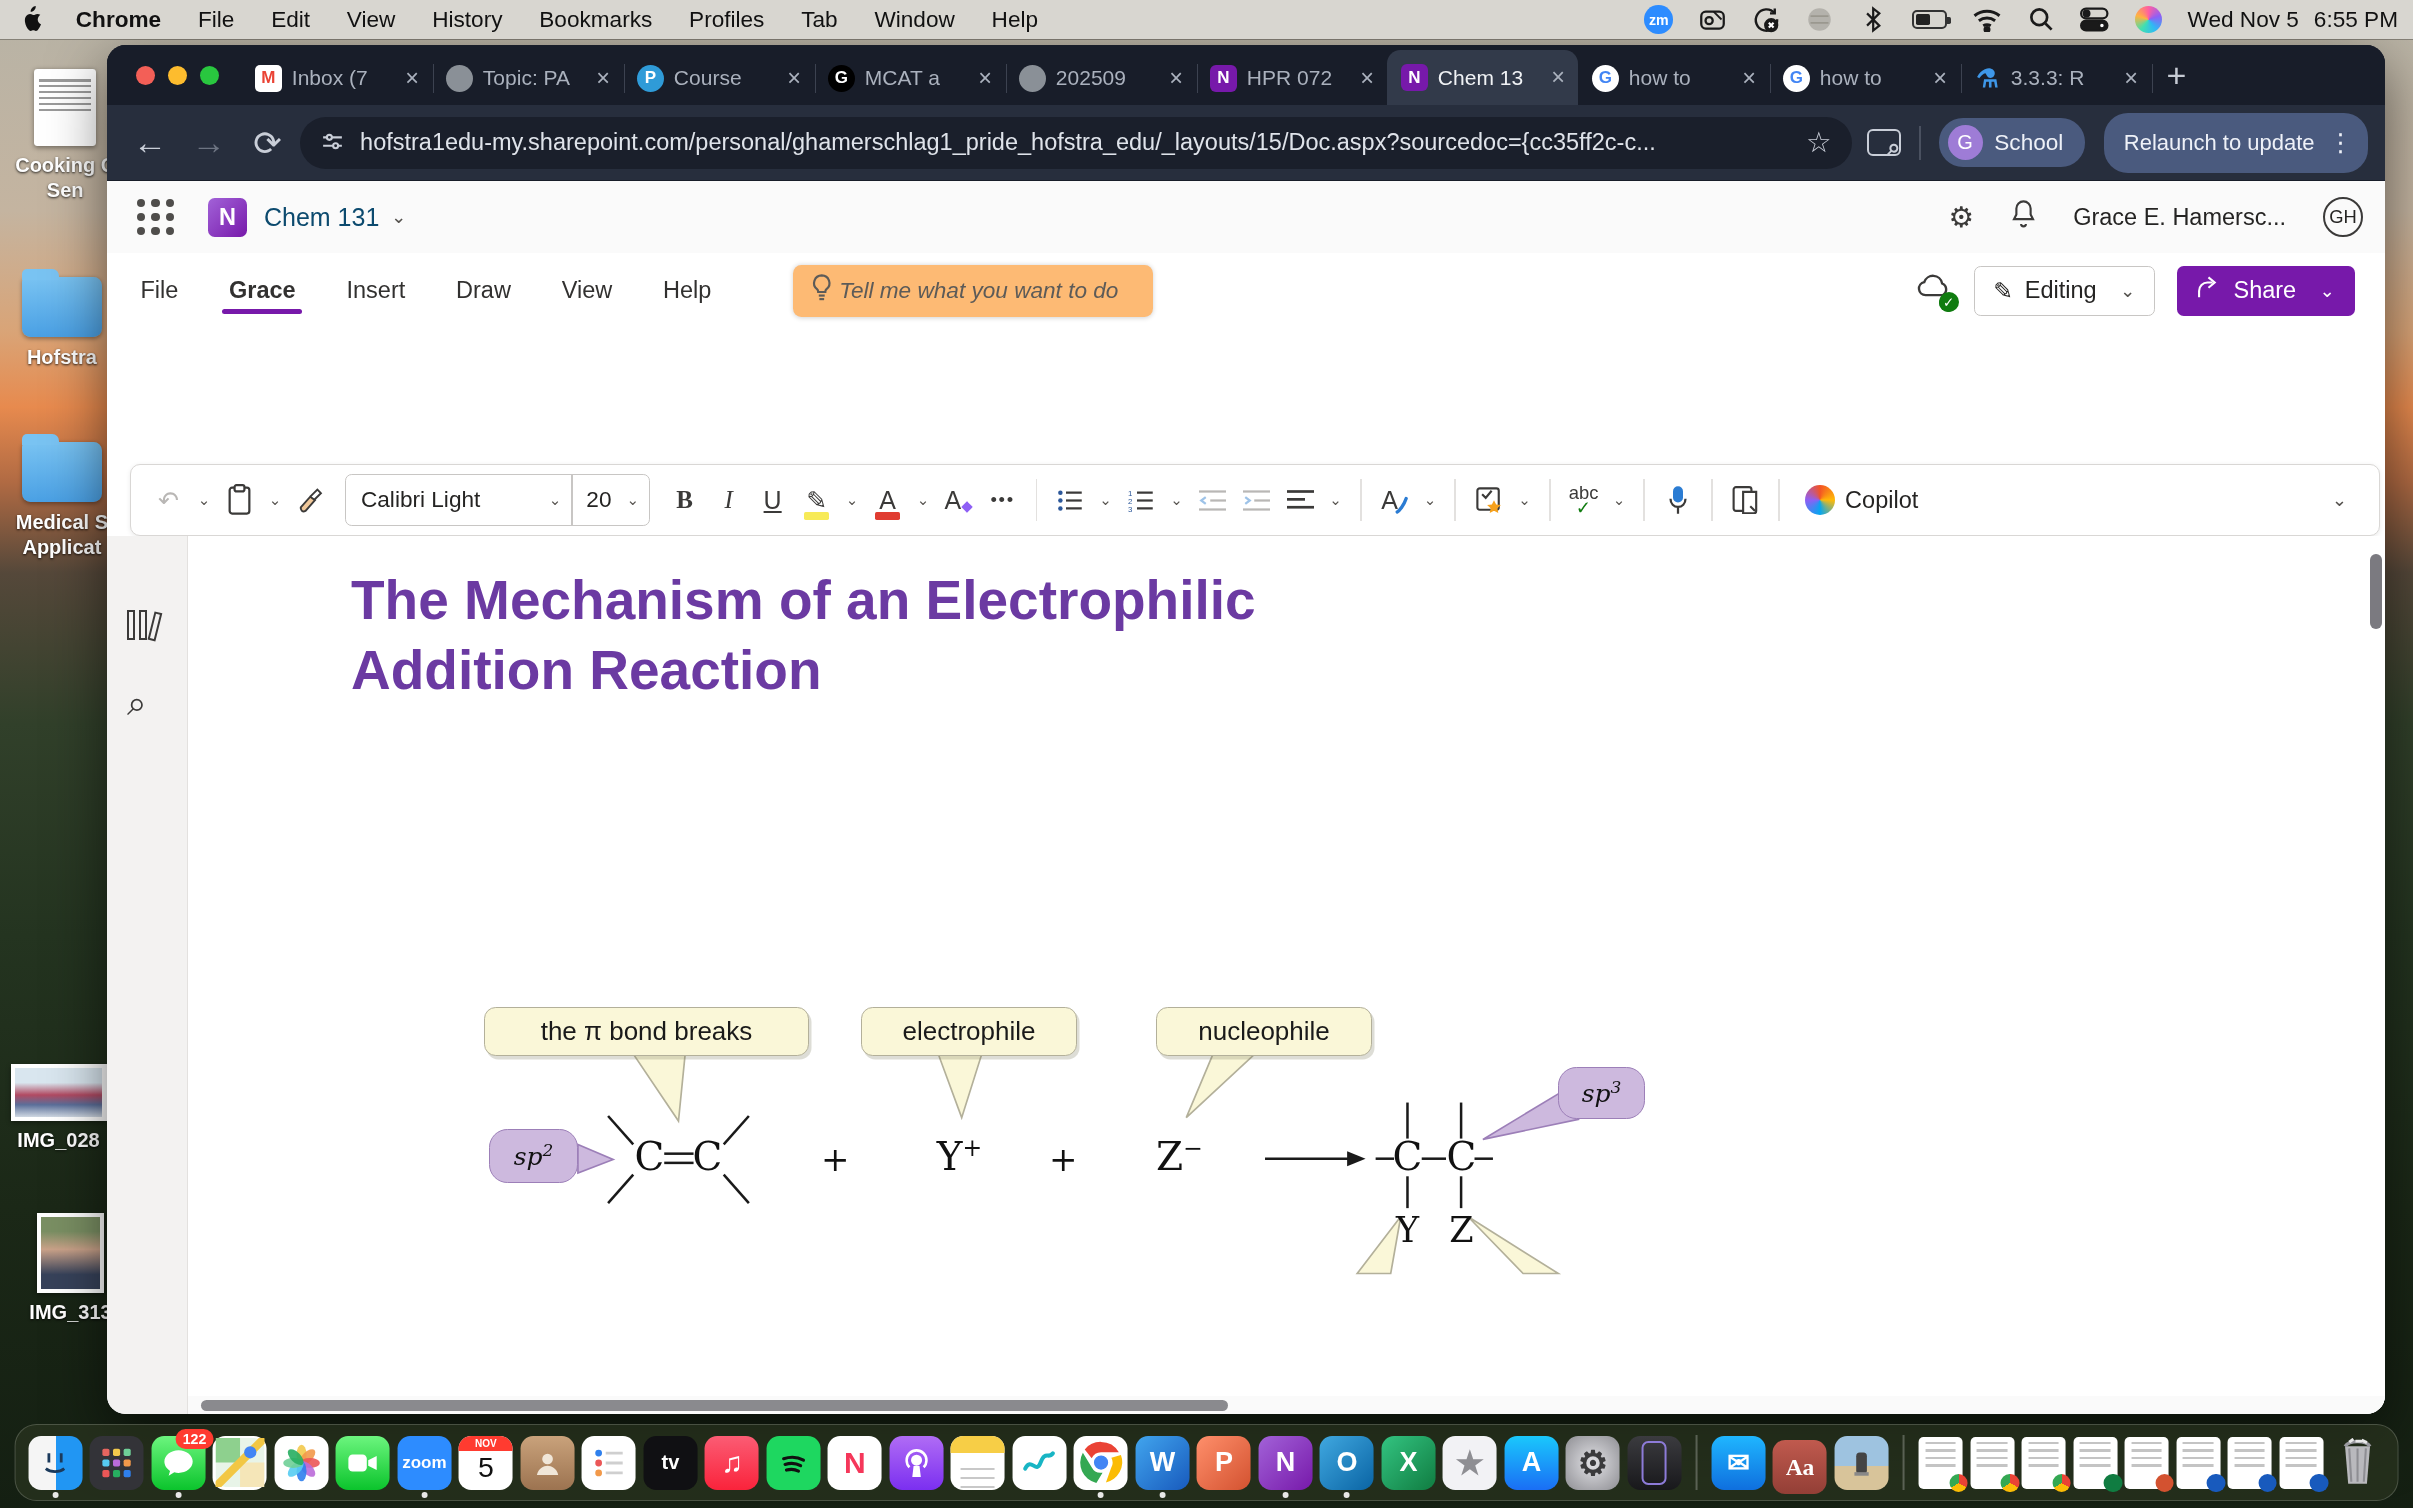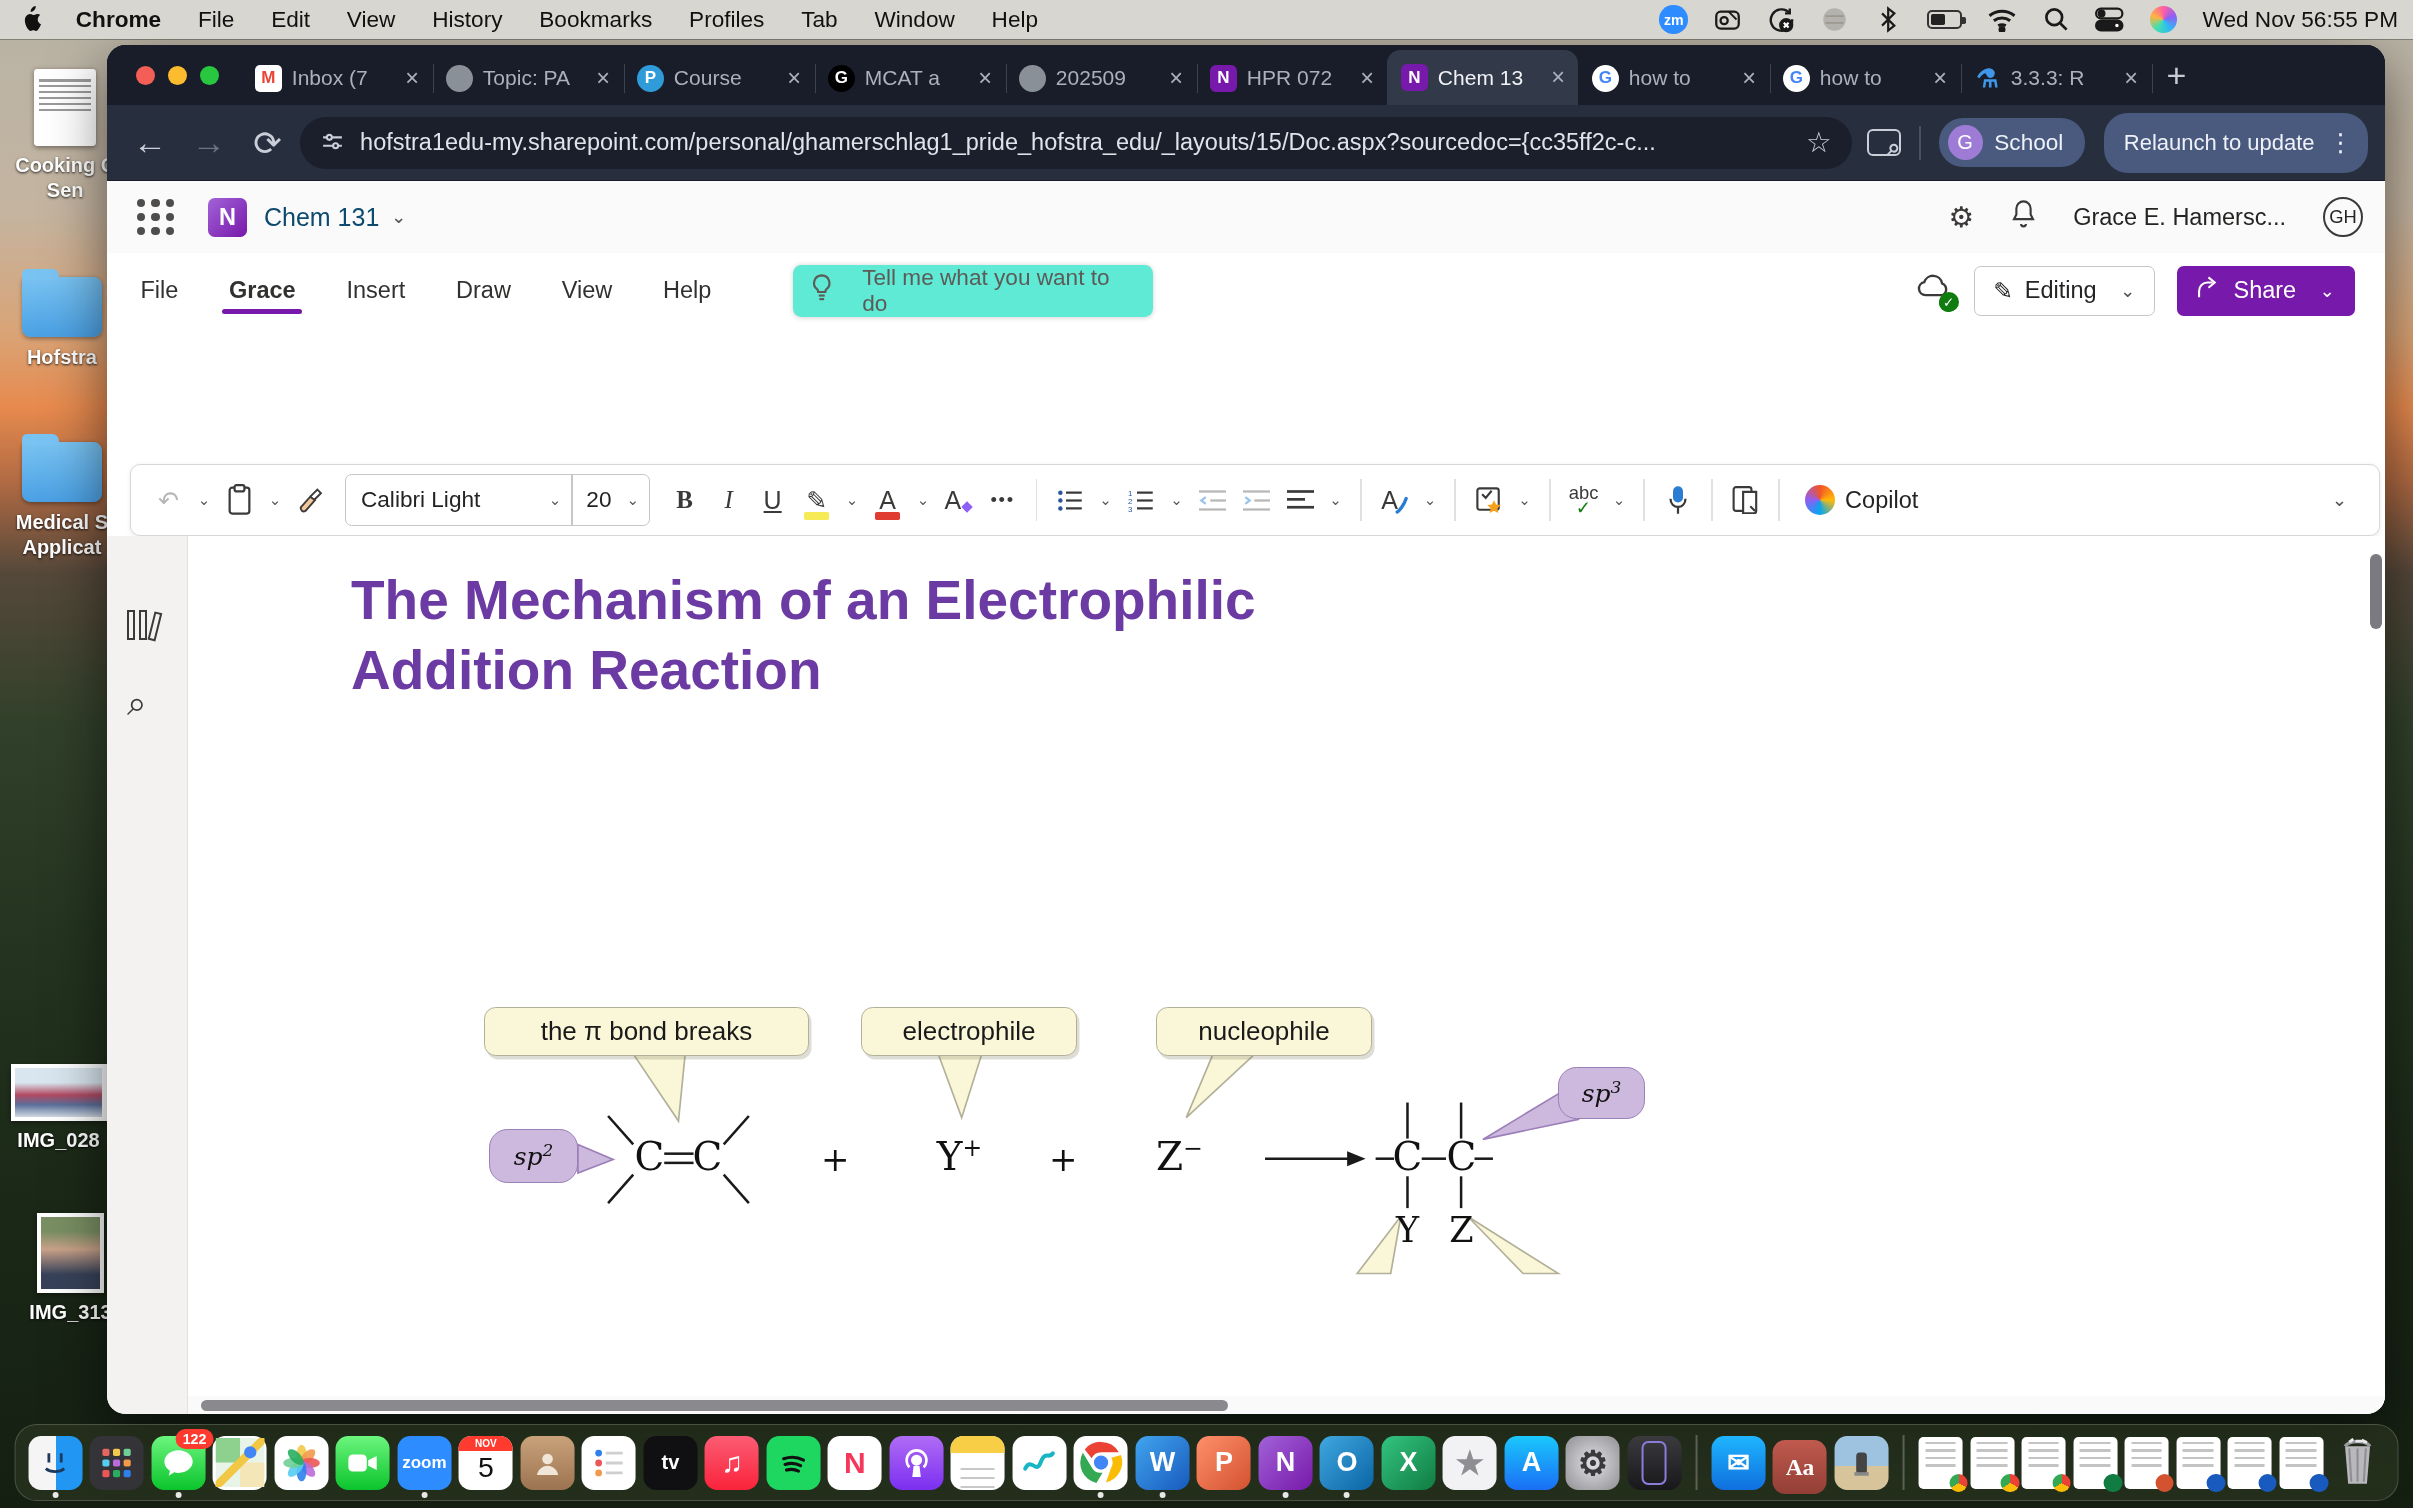--- a/index.html
+++ b/index.html
@@ -16,21 +16,21 @@
   .mb-apple { width:34px; text-align:center; margin-right:8.4px; }
   .mb-item { padding:0 18.4px; font-size:22.6px; color:#111; }
   .mb-item.bold { font-weight:bold; }
   .mb-right { margin-left:auto; display:flex; align-items:center; gap:25px; }
   .st-icon { display:inline-flex; align-items:center; justify-content:center; height:28.5px; min-width:28.5px; color:#1a1a1a; }
   .zm-badge { background:#2d8cff; color:#fff; font-size:14.2px; font-weight:bold; border-radius:50%; width:28.5px; height:28.5px; display:flex; align-items:center; justify-content:center; }
   .battery { width:35px; height:18.4px; border:2.1px solid #333; border-radius:5px; position:relative; }
   .battery::before { content:""; position:absolute; left:1.7px; top:1.7px; bottom:1.7px; width:45%; background:#222; border-radius:1.7px; }
   .battery::after { content:""; position:absolute; right:-5.9px; top:5px; width:3.4px; height:6.7px; background:#333; border-radius:0 1.7px 1.7px 0; }
   .siri-circle { width:27px; height:27px; border-radius:50%; background:conic-gradient(#ff5fa2,#8e5ff5,#2fb8f5,#41e0b0,#ffb340,#ff5fa2); }
-  .mb-clock { font-size:22.6px; color:#111; display:flex; }
+  .mb-clock { font-size:22.6px; color:#111; display:flex; gap:15px; }
 
   
   .desk-item { position:absolute; width:107px; text-align:center; z-index:5; }
   .desk-label { color:#fff; font-size:20px; font-weight:bold; line-height:25px; text-shadow:0 0.8px 2.5px rgba(0,0,0,.85); white-space:nowrap; }
   .doc-thumb { width:62px; height:77px; background:#fff; border-radius:3.4px; margin:0 auto 6.7px; box-shadow:0 1.7px 5px rgba(0,0,0,.4); padding:6.7px 5px; }
   .doc-thumb i { display:block; height:2.5px; background:#9a9a9a; margin:3.4px 0; }
   .folder-icon { width:80px; height:60px; margin:0 auto 8.4px; position:relative; background:linear-gradient(180deg,#79c3f2,#4aa0e4); border-radius:5px 8.4px 8.4px 8.4px; box-shadow:0 1.7px 4.2px rgba(0,0,0,.35); }
   .folder-icon::before { content:""; position:absolute; left:0; top:-8.4px; width:37px; height:11.7px; background:#79c3f2; border-radius:5px 6.7px 0 0; }
   .photo-thumb { margin:0 auto 6.7px; background:#fff; padding:4.2px; box-shadow:0 1.7px 5px rgba(0,0,0,.4); }
   .photo-inner1 { width:87px; height:49px; background:linear-gradient(180deg,#d9e6ef 30%,#b24a62 55%,#5b6f9a 75%,#cfd8e2 100%); }
@@ -85,21 +85,21 @@
   .chev { font-size:18.4px; color:#55524e; margin-left:11.7px; }
   .onh-right { margin-left:auto; display:flex; align-items:center; gap:37px; }
   .onh-ic { font-size:28.5px; color:#3b3a39; }
   .on-user { font-size:23.5px; color:#252423; }
   .gh-avatar { width:40px; height:40px; border-radius:50%; border:2.1px solid #3b3a39; color:#252423; font-size:18.4px; display:flex; align-items:center; justify-content:center; }
 
   .on-menu { height:75px; display:flex; align-items:center; padding:0 30px; background:#fff; }
   .menu-item { font-size:23.5px; color:#323130; padding:15px 3.4px; margin-right:44px; position:relative; }
   .menu-item.active { font-weight:bold; }
   .menu-item.active::after { content:""; position:absolute; left:-3.4px; right:-3.4px; bottom:5px; height:5px; border-radius:2.5px; background:#7719aa; }
-  .tellme { width:360px; height:52px; border-radius:8.4px; background:#5eead4; box-shadow:0 0.8px 5px rgba(0,0,0,.18); display:flex; align-items:center; gap:29px; padding:0 17px; margin-left:34px; color:#5d5b58; font-size:22.6px; }
+  .tellme { width:360px; height:52px; border-radius:8.4px; background:#fdba74; box-shadow:0 0.8px 5px rgba(0,0,0,.18); display:flex; align-items:center; gap:6px; padding:0 17px; margin-left:34px; color:#5d5b58; font-size:22.6px;font-style:italic; }
   .bulb { font-size:25px; color:#5d5b58; }
   .onm-right { margin-left:auto; display:flex; align-items:center; gap:22px; }
   .sync-ic { position:relative; font-size:32px; color:#3b3a39; }
   .sync-ic::after { content:"✓"; position:absolute; right:-6.7px; bottom:-3.4px; width:20px; height:20px; background:#107c10; color:#fff; border-radius:50%; font-size:13.4px; display:flex; align-items:center; justify-content:center; }
   .editing-btn { height:50px; border:1.7px solid #c8c6c4; border-radius:6.7px; display:flex; align-items:center; gap:11.7px; padding:0 18.4px; font-size:23.5px; color:#252423; background:#fff; }
   .share-btn { height:50px; background:#7719aa; border-radius:6.7px; color:#fff; display:flex; align-items:center; gap:11.7px; padding:0 20px; font-size:23.5px; }
 
   .ribbon-card { position:absolute; left:22.6px; right:5px; top:283px; height:72px; background:#fff; border:1.7px solid #d9d7d5; border-radius:10px; box-shadow:0 1.7px 5px rgba(0,0,0,.08); display:flex; align-items:center; padding:0 18.4px; gap:5px; }
   .rb { display:flex; align-items:center; justify-content:center; min-width:39px; height:49px; color:#3b3a39; font-size:25px; border-radius:5px; position:relative; }
   .rb.small-chev { min-width:22px; font-size:15px; color:#55524e; }

